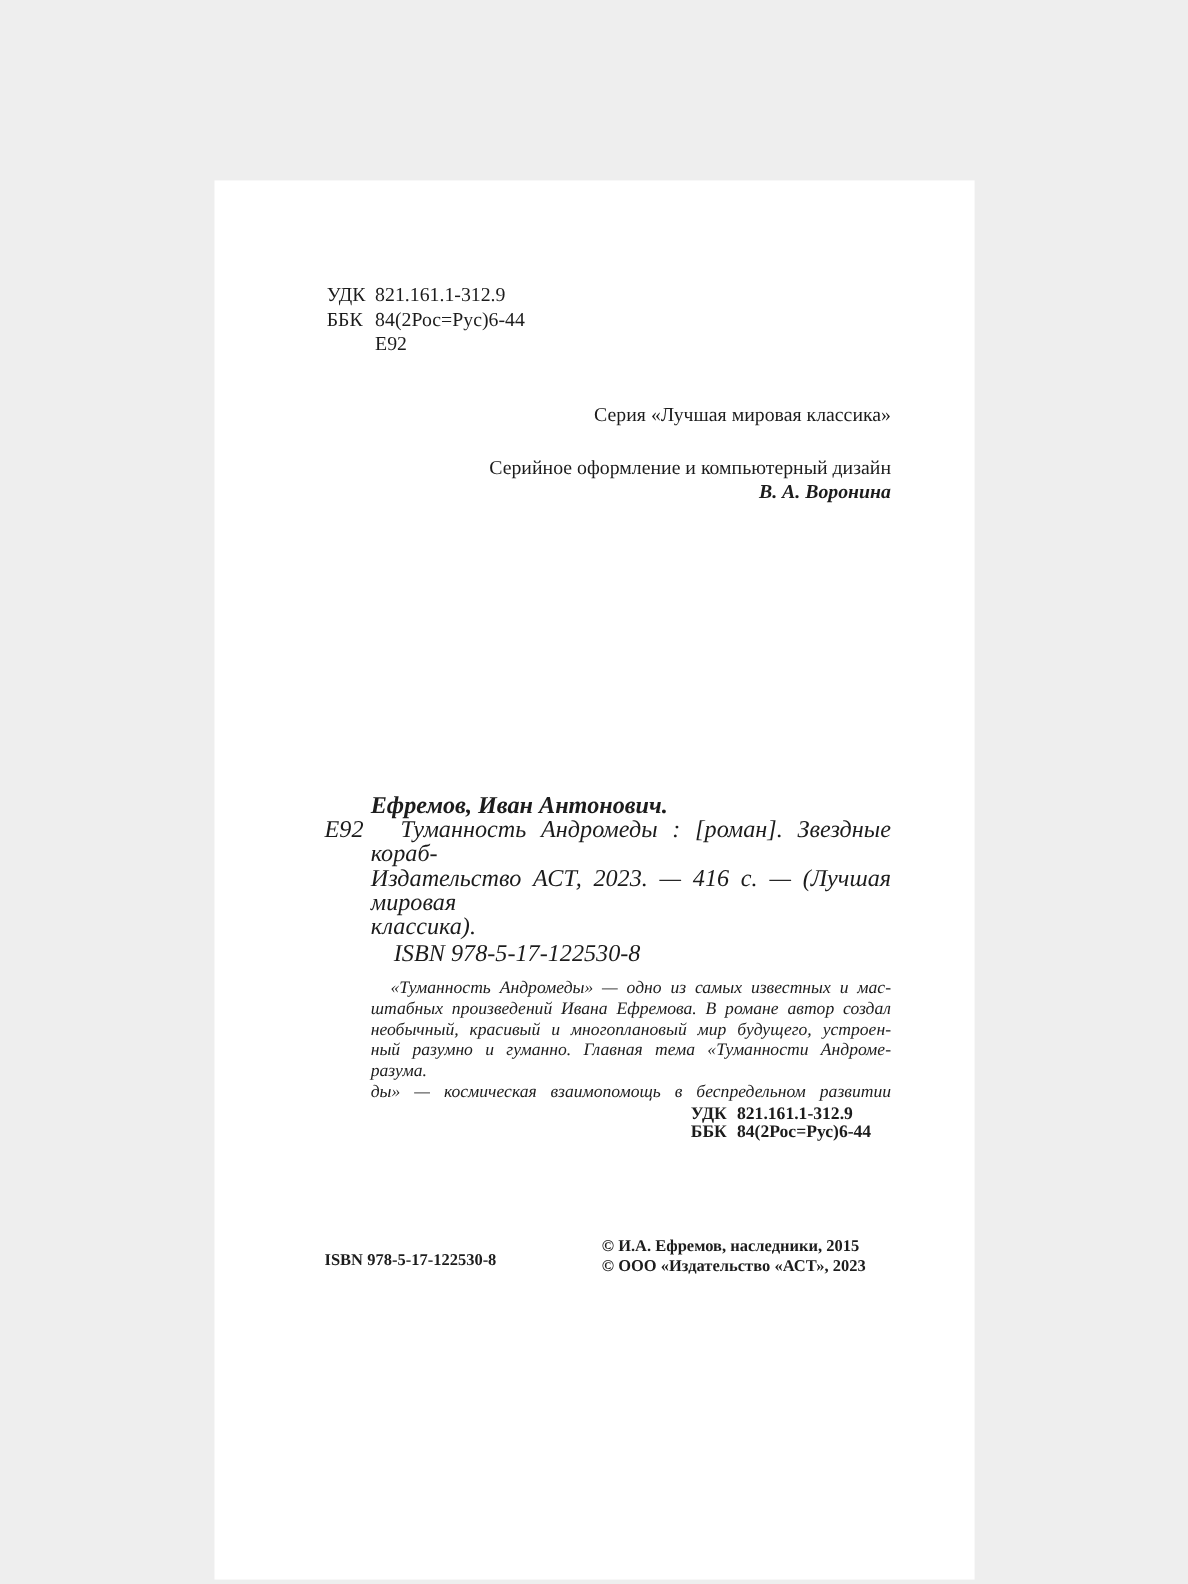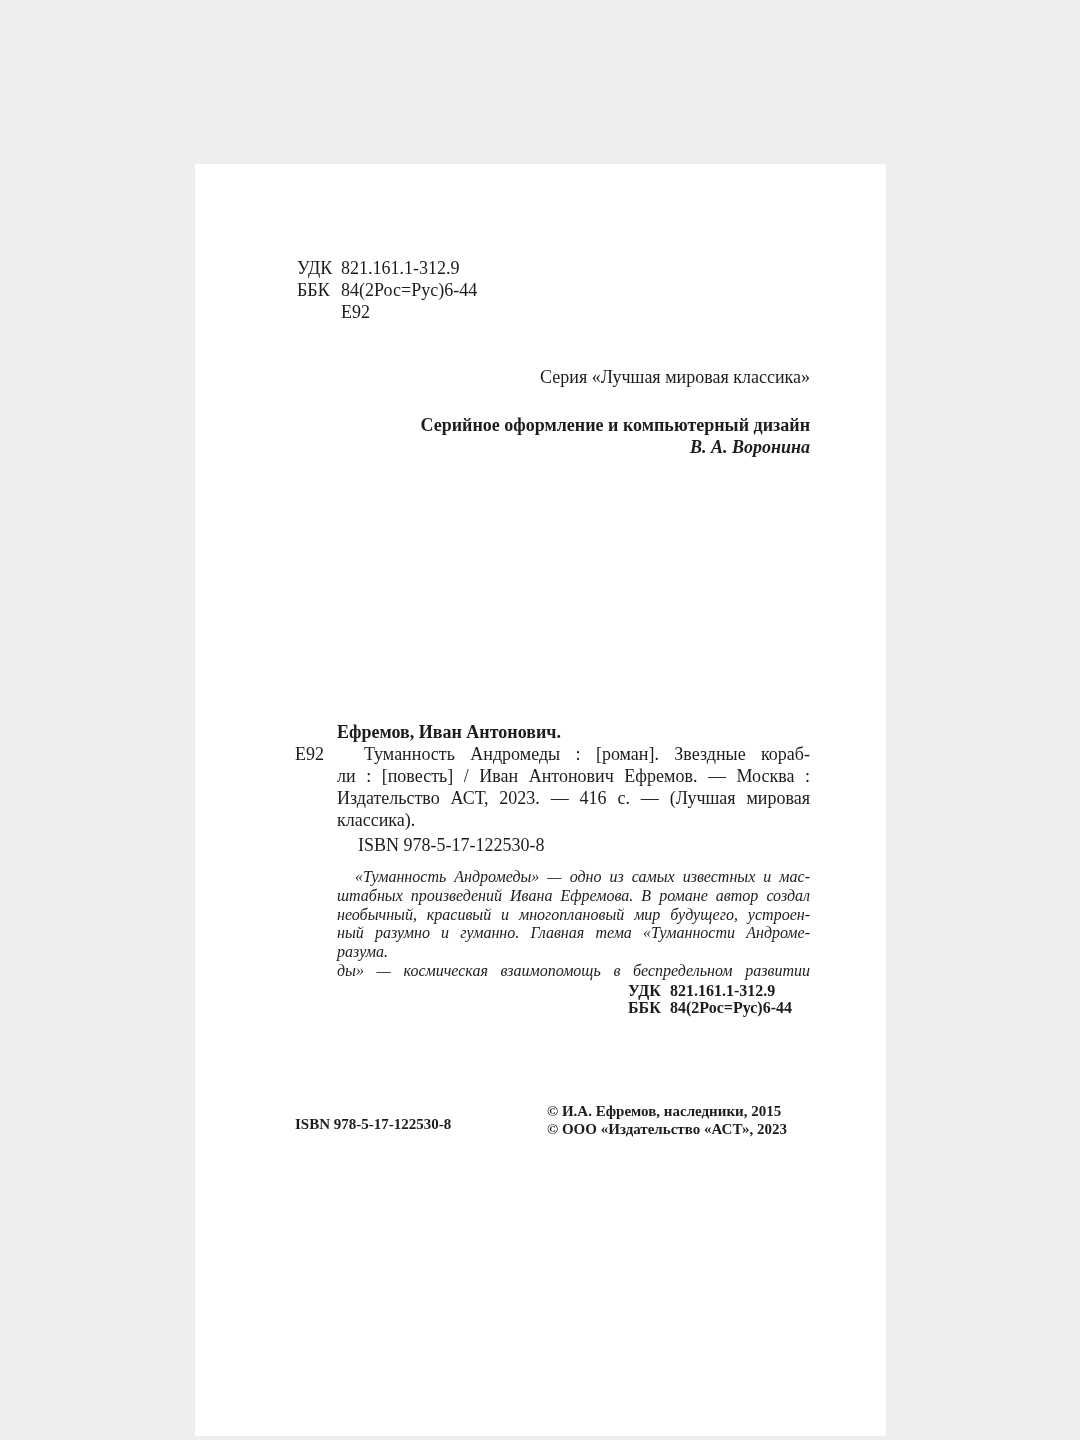--- a/index.html
+++ b/index.html
@@ -35,28 +35,29 @@
   .codes-top .code-label { width: 46px; padding-left: 2px; flex: none; }
   .codes-top .code-value { white-space: nowrap; }
 
   
   .series {
     margin-top: 43px;
     text-align: right;
     font-size: 18px;
     line-height: 22px;
   }
-  .series-design-line { margin-top: 26px; font-weight: bold; }
+  .series-design-line { margin-top: 26px; }
   .designer { font-style: italic; font-weight: bold; }
 
   
   .card {
     margin-top: 263px;
-    font-size: 18px;
+    font-size: 22px;
     line-height: 22px;
+    font-style: italic;
   }
   .author {
     margin-left: 42px;
     font-weight: bold;
   }
   .desc-wrap { position: relative; margin-left: 42px; }
   .margin-code { position: absolute; left: -42px; top: 0; }
 
   .jline { text-align: justify; text-align-last: justify; }
   .jline.last { text-align-last: auto; }
@@ -124,21 +125,20 @@
       <div class="series-design-line">Серийное оформление и компьютерный дизайн</div>
       <div class="designer">В. А. Воронина</div>
     </div>
 
     <div class="card">
       <div class="author">Ефремов, Иван Антонович.</div>
       <div class="desc-wrap">
         <span class="margin-code">Е92</span>
         <div class="desc hang">
             <div class="jline">Туманность Андромеды : [роман]. Звездные кораб-</div>
-            <div class="jline">ли : [повесть] / Иван Антонович Ефремов. — Москва :</div>
             <div class="jline">Издательство АСТ, 2023. — 416 с. — (Лучшая мировая</div>
             <div class="jline last">классика).</div>
           </div>
       </div>
       <div class="isbn-mid">ISBN 978-5-17-122530-8</div>
     </div>
 
     <div class="annotation">
       <div class="hang">
           <div class="jline">«Туманность Андромеды» — одно из самых известных и мас-</div>

